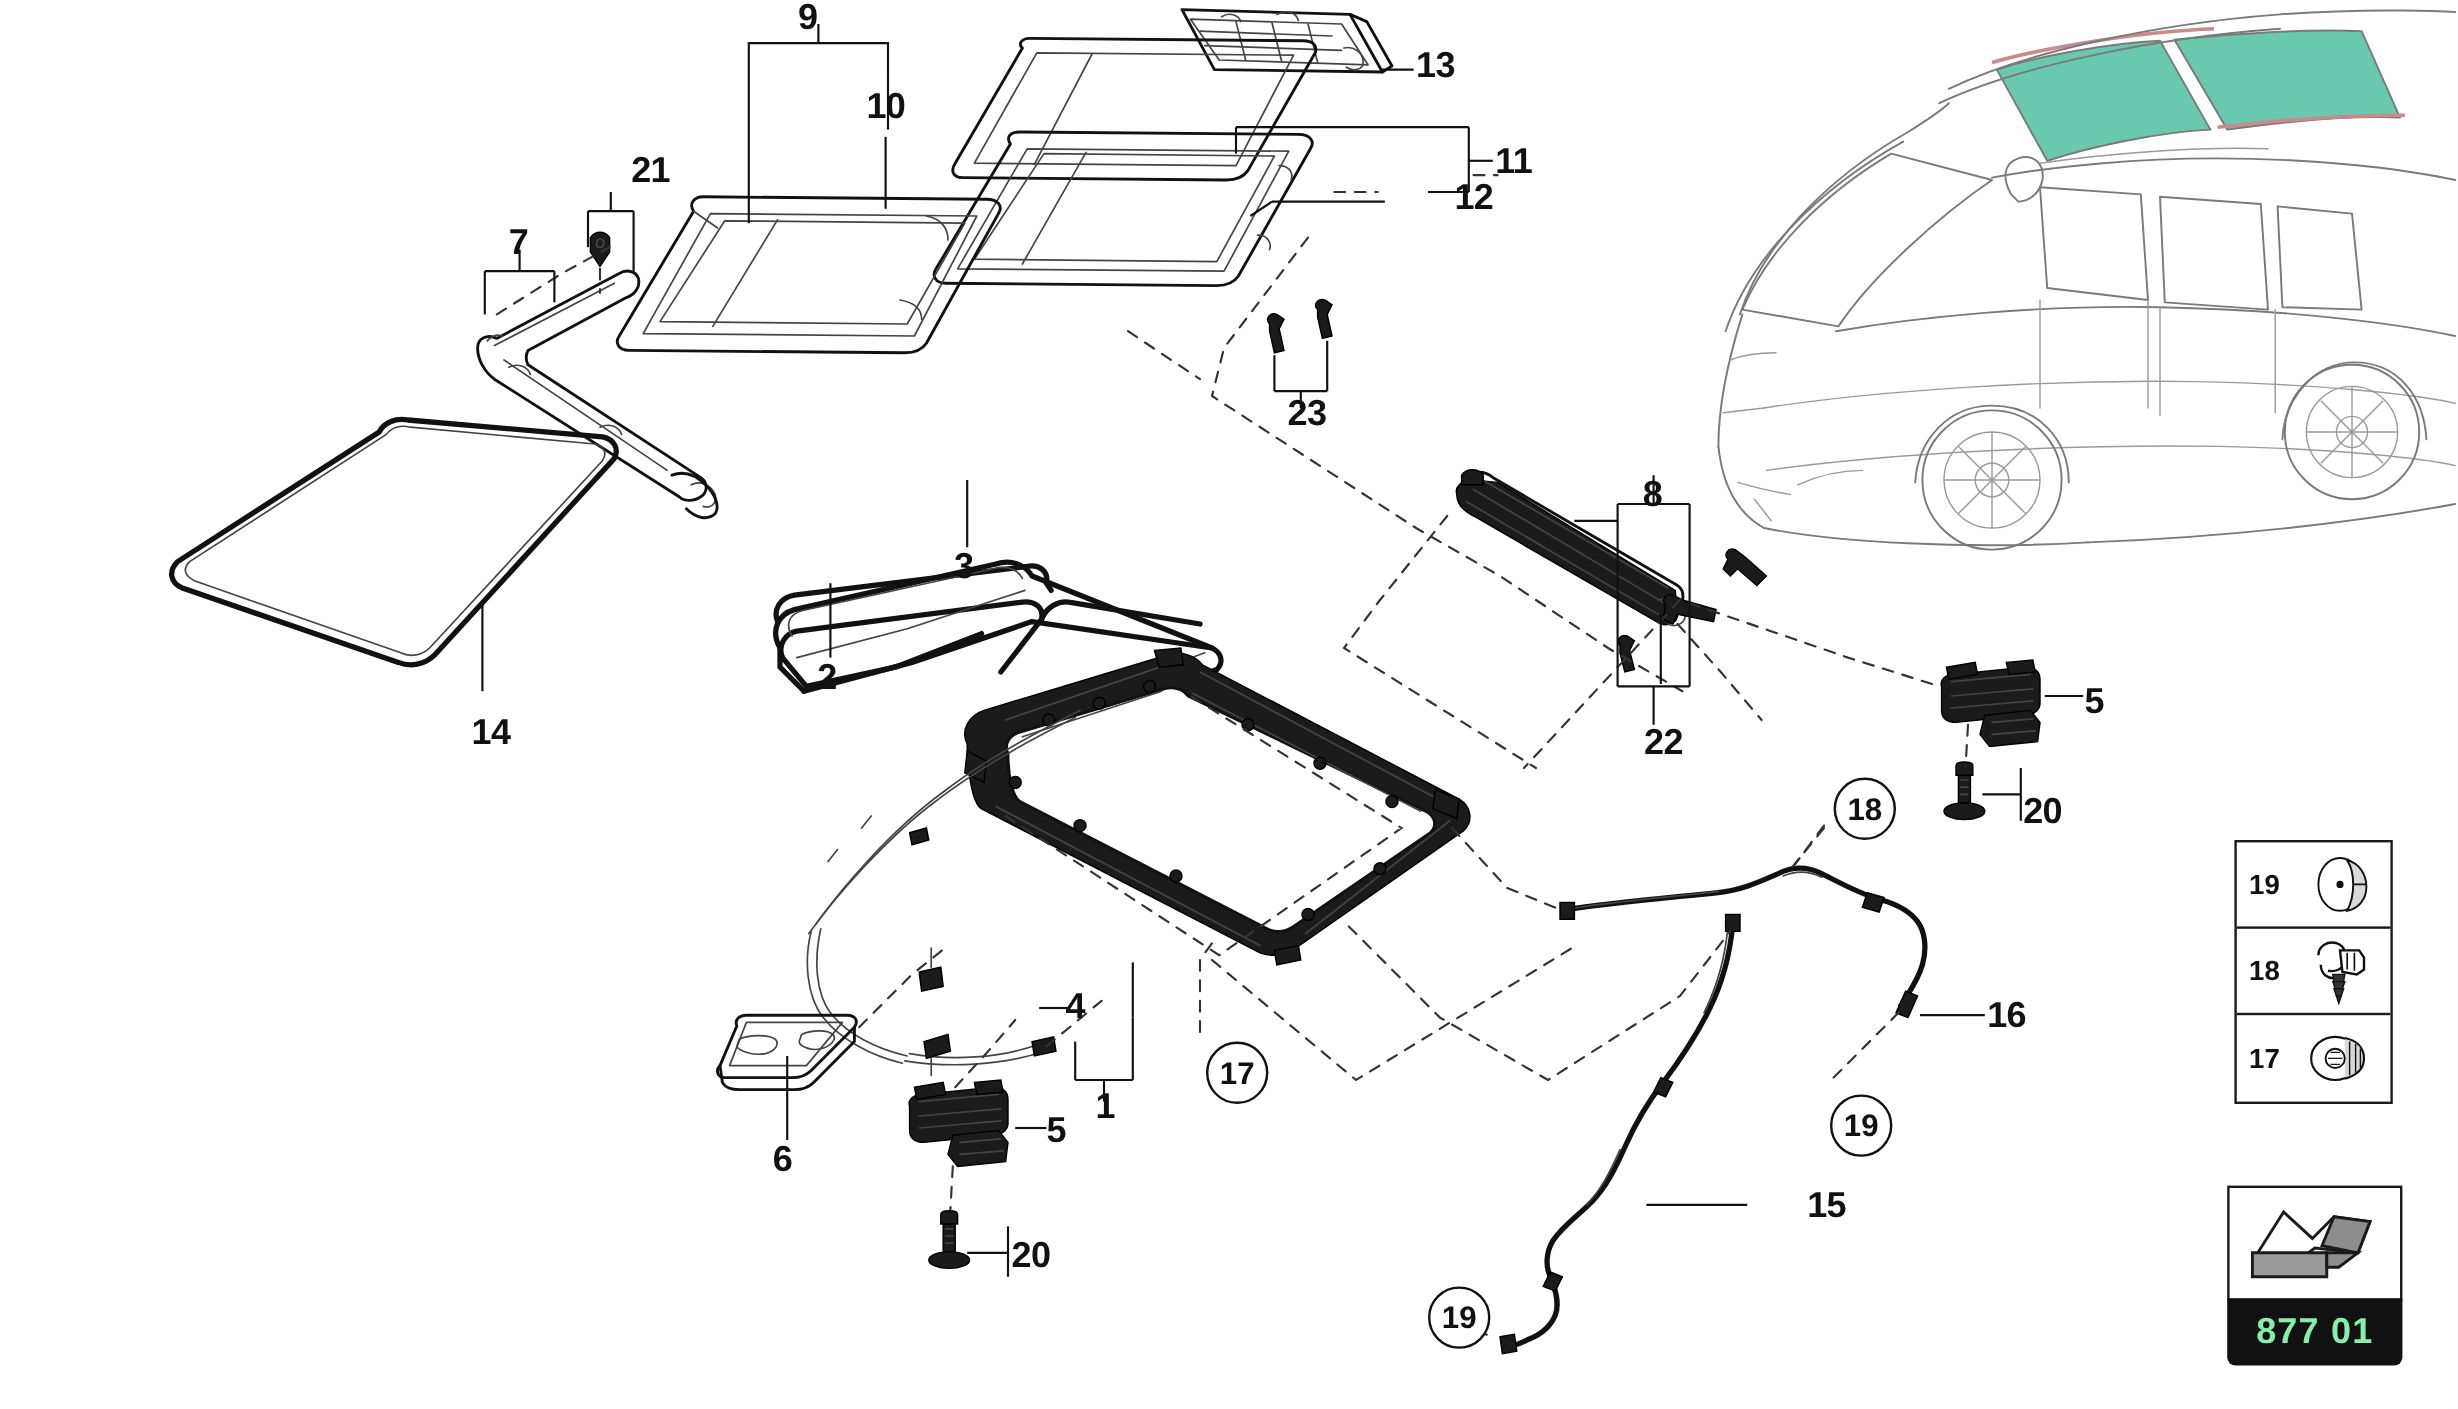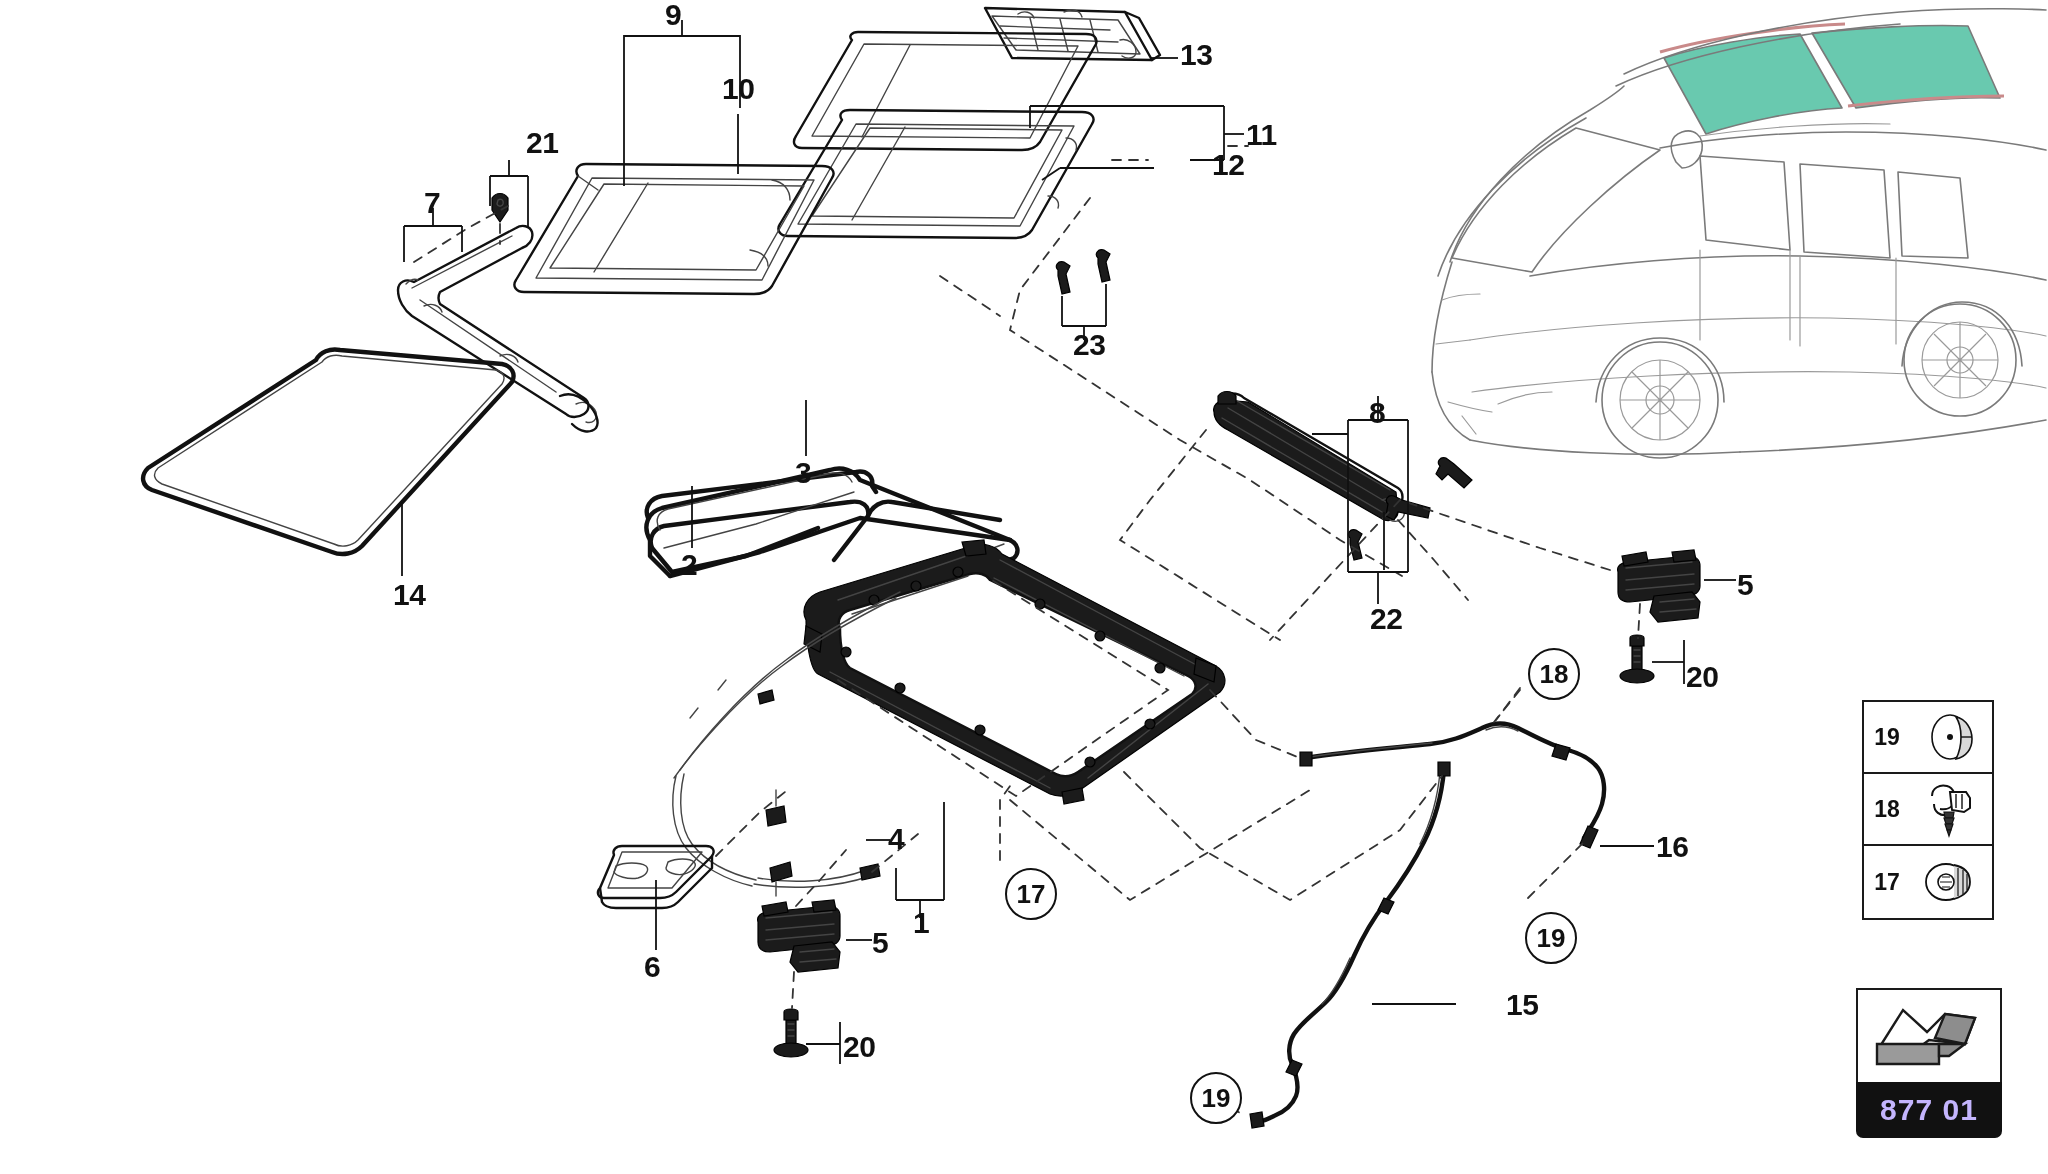--- a/index.html
+++ b/index.html
@@ -105,21 +105,21 @@
     justify-content: center;
   }
   #codebar {
     position: absolute;
     left: 0;
     top: 94px;
     width: 146px;
     height: 56px;
     background: #111111;
     border-radius: 0 0 7px 7px;
-    color: #c4b5fd;
+    color: #86efac;
     font-weight: bold;
     font-size: 30px;
     display: flex;
     align-items: center;
     justify-content: center;
     letter-spacing: 1px;
     font-family: "Liberation Sans", sans-serif;
   }
 </style>
 </head>
@@ -541,21 +541,21 @@
   <div class="lbl" style="left:722px;  top:74px;">10</div>
   <div class="lbl" style="left:1180px; top:40px;">13</div>
   <div class="lbl" style="left:1246px; top:120px;text-align:center;">11</div>
   <div class="lbl" style="left:1212px; top:150px;">12</div>
   <div class="lbl" style="left:497px;  top:128px;margin-left:29px;">21</div>
   <div class="lbl" style="left:424px;  top:188px;">7</div>
   <div class="lbl" style="left:1073px; top:330px;">23</div>
   <div class="lbl" style="left:1369px; top:398px;">8</div>
   <div class="lbl" style="left:795px;  top:458px;">3</div>
   <div class="lbl" style="left:681px;  top:550px;">2</div>
-  <div class="lbl" style="left:393px;  top:580px;text-align:center;">14</div>
+  <div class="lbl" style="left:393px;  top:596px;text-align:center;">14</div>
   <div class="lbl" style="left:1370px; top:604px;">22</div>
   <div class="lbl" style="left:1737px; top:570px;">5</div>
   <div class="lbl" style="left:1686px; top:662px;">20</div>
   <div class="lbl" style="left:888px;  top:824px;">4</div>
   <div class="lbl" style="left:913px;  top:908px;">1</div>
   <div class="lbl" style="left:872px;  top:928px;">5</div>
   <div class="lbl" style="left:644px;  top:952px;">6</div>
   <div class="lbl" style="left:843px;  top:1032px;">20</div>
   <div class="lbl" style="left:1458px; top:990px;margin-left:48px;">15</div>
   <div class="lbl" style="left:1656px; top:832px;">16</div>

